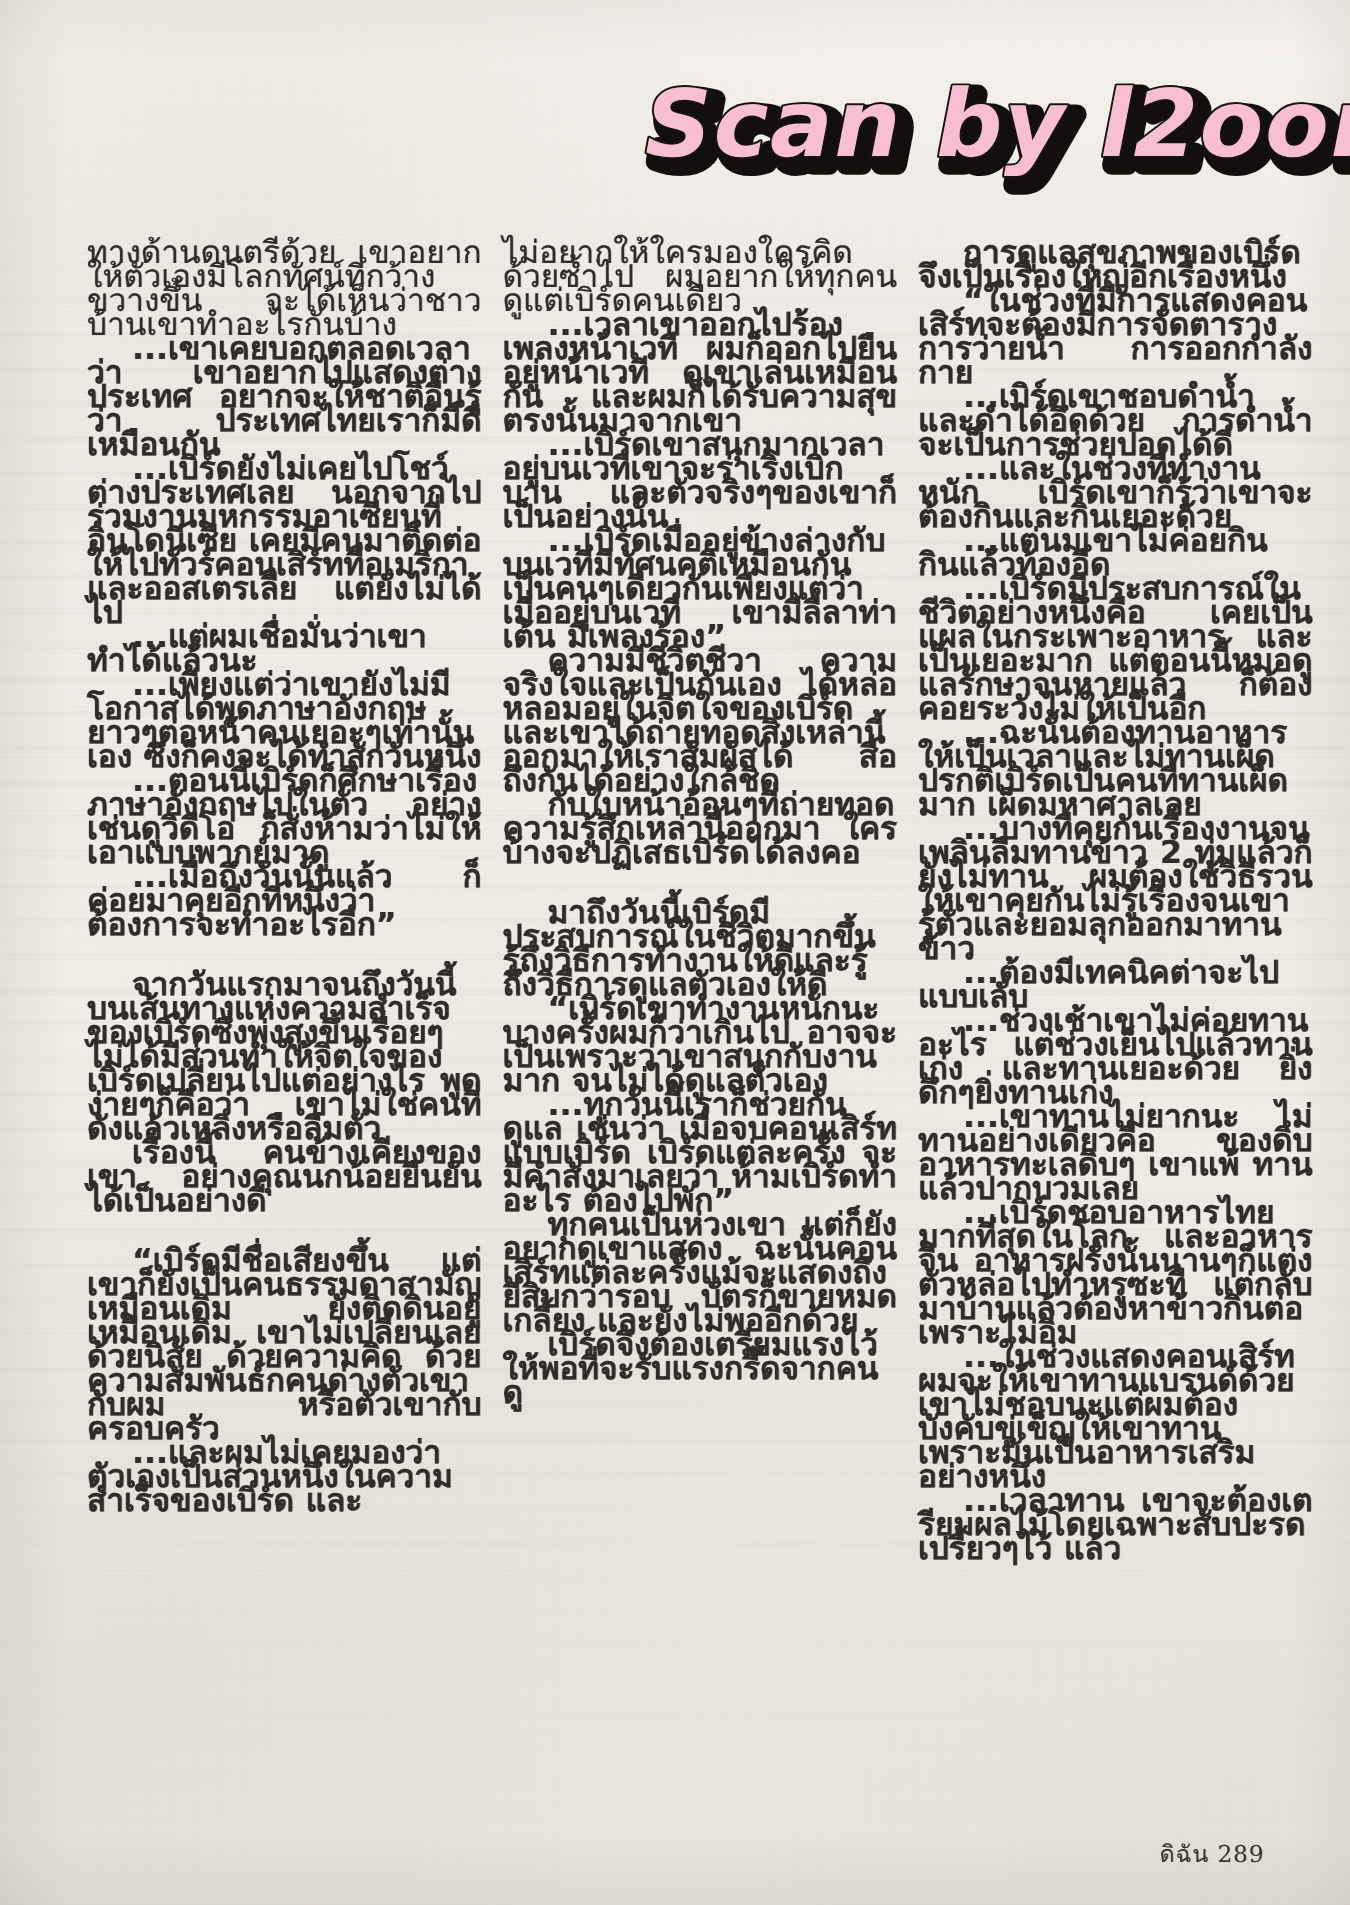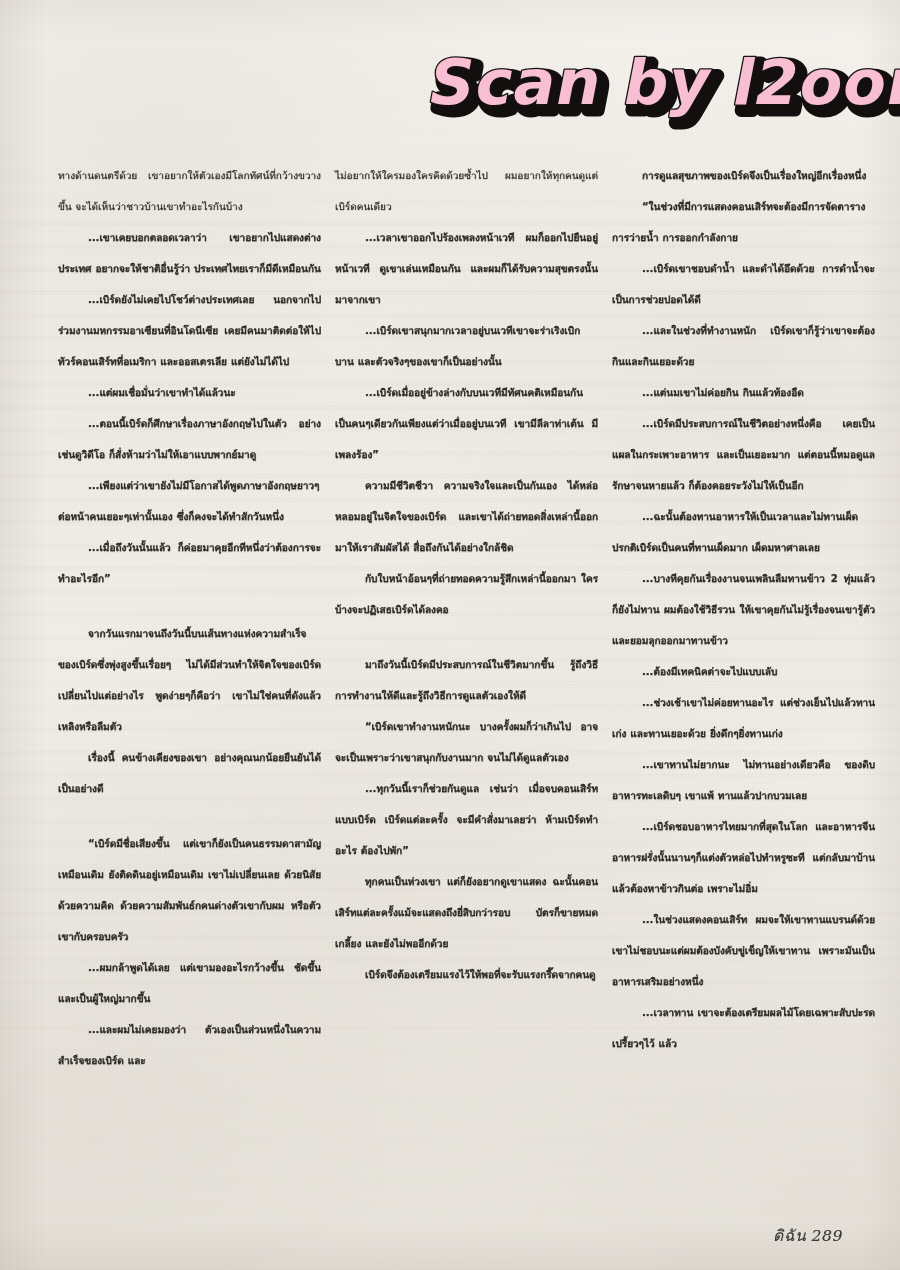--- a/index.html
+++ b/index.html
@@ -103,22 +103,22 @@
     width: 900px;
     height: 1270px;
     z-index: 3;
   }
   .column {
     position: absolute;
     top: 160px;
     width: 263px;
     color: #2c2a28;
     font-family: "DejaVu Sans", "Liberation Sans", sans-serif;
-    font-size: 10px;
-    line-height: 31px;
+    font-size: 21px;
+    line-height: 16px;
     text-align: justify;
     text-justify: inter-word;
     -webkit-font-smoothing: none;
   }
   #col-1 { left: 58px; }
   #col-2 { left: 335px; }
   #col-3 { left: 612px; }
 
   .para {
     margin: 0 0 0 0;
@@ -136,21 +136,20 @@
       -0.4px 0.35px 0 rgba(90,82,76,0.24),
       0 0.5px 0.5px rgba(70,63,58,0.20);
     filter: blur(0.18px) contrast(1.04);
   }
 
   #folio {
     position: absolute;
     right: 57px;
     bottom: 22px;
     font-family: "DejaVu Serif", "Liberation Serif", serif;
-    font-style: italic;
     font-size: 15.5px;
     letter-spacing: .6px;
     color: #3a3734;
     z-index: 4;
     text-shadow: 0.4px 0 0 rgba(70,64,58,0.35);
     filter: blur(0.15px);
   }
 </style>
 </head>
 <body>
@@ -160,27 +159,26 @@
   <div id="grain"></div>
   <div id="vignette"></div>
 </div>
 
 <div id="article">
   <div class="column" id="col-1">
       <div class="para ink">ทางด้านดนตรีด้วย เขาอยากให้ตัวเองมีโลกทัศน์ที่กว้างขวางขึ้น  จะได้เห็นว่าชาวบ้านเขาทำอะไรกันบ้าง</div>
       <div class="para ink indent">...เขาเคยบอกตลอดเวลาว่า  เขาอยากไปแสดงต่างประเทศ  อยากจะให้ชาติอื่นรู้ว่า  ประเทศไทยเราก็มีดีเหมือนกัน</div>
       <div class="para ink indent">...เบิร์ดยังไม่เคยไปโชว์ต่างประเทศเลย  นอกจากไปร่วมงานมหกรรมอาเซียนที่อินโดนีเซีย เคยมีคนมาติดต่อให้ไปทัวร์คอนเสิร์ทที่อเมริกา  และออสเตรเลีย แต่ยังไม่ได้ไป</div>
       <div class="para ink indent">...แต่ผมเชื่อมั่นว่าเขาทำได้แล้วนะ</div>
+      <div class="para ink indent">...เพียงแต่ว่าเขายังไม่มีโอกาสได้พูดภาษาอังกฤษยาวๆต่อหน้าคนเยอะๆเท่านั้นเอง  ซึ่งก็คงจะได้ทำสักวันหนึ่ง</div>
       <div class="para ink indent">...ตอนนี้เบิร์ดก็ศึกษาเรื่องภาษาอังกฤษไปในตัว อย่างเช่นดูวิดีโอ ก็สั่งห้ามว่าไม่ให้เอาแบบพากย์มาดู</div>
-      <div class="para ink indent">...เพียงแต่ว่าเขายังไม่มีโอกาสได้พูดภาษาอังกฤษยาวๆต่อหน้าคนเยอะๆเท่านั้นเอง  ซึ่งก็คงจะได้ทำสักวันหนึ่ง</div>
       <div class="para ink indent">...เมื่อถึงวันนั้นแล้ว  ก็ค่อยมาคุยอีกทีหนึ่งว่าต้องการจะทำอะไรอีก”</div>
       <div class="para ink indent gap-before">จากวันแรกมาจนถึงวันนี้บนเส้นทางแห่งความสำเร็จของเบิร์ดซึ่งพุ่งสูงขึ้นเรื่อยๆ  ไม่ได้มีส่วนทำให้จิตใจของเบิร์ดเปลี่ยนไปแต่อย่างไร พูดง่ายๆก็คือว่า  เขาไม่ใช่คนที่ดังแล้วเหลิงหรือลืมตัว</div>
       <div class="para ink indent">เรื่องนี้ คนข้างเคียงของเขา อย่างคุณนกน้อยยืนยันได้เป็นอย่างดี</div>
       <div class="para ink indent gap-before">“เบิร์ดมีชื่อเสียงขึ้น  แต่เขาก็ยังเป็นคนธรรมดาสามัญเหมือนเดิม  ยังติดดินอยู่เหมือนเดิม  เขาไม่เปลี่ยนเลย ด้วยนิสัย  ด้วยความคิด  ด้วยความสัมพันธ์กคนด่างตัวเขากับผม  หรือตัวเขากับครอบครัว</div>
-      <div class="para ink indent">...ผมกล้าพูดได้เลย  แต่เขามองอะไรกว้างขึ้น  ชัดขึ้น  และเป็นผู้ใหญ่มากขึ้น</div>
       <div class="para ink indent">...และผมไม่เคยมองว่า  ตัวเองเป็นส่วนหนึ่งในความสำเร็จของเบิร์ด  และ</div>
     </div>
   <div class="column" id="col-2">
       <div class="para ink">ไม่อยากให้ใครมองใครคิดด้วยซ้ำไป ผมอยากให้ทุกคนดูแต่เบิร์ดคนเดียว</div>
       <div class="para ink indent">...เวลาเขาออกไปร้องเพลงหน้าเวที  ผมก็ออกไปยืนอยู่หน้าเวที  ดูเขาเล่นเหมือนกัน  และผมก็ได้รับความสุขตรงนั้นมาจากเขา</div>
       <div class="para ink indent">...เบิร์ดเขาสนุกมากเวลาอยู่บนเวทีเขาจะร่าเริงเบิกบาน  และตัวจริงๆของเขาก็เป็นอย่างนั้น</div>
       <div class="para ink indent">...เบิร์ดเมื่ออยู่ข้างล่างกับบนเวทีมีทัศนคติเหมือนกัน  เป็นคนๆเดียวกันเพียงแต่ว่าเมื่ออยู่บนเวที  เขามีลีลาท่าเต้น มีเพลงร้อง”</div>
       <div class="para ink indent">ความมีชีวิตชีวา  ความจริงใจและเป็นกันเอง  ได้หล่อหลอมอยู่ในจิตใจของเบิร์ด  และเขาได้ถ่ายทอดสิ่งเหล่านี้ออกมาให้เราสัมผัสได้  สื่อถึงกันได้อย่างใกล้ชิด</div>
       <div class="para ink indent">กับใบหน้าอ้อนๆที่ถ่ายทอดความรู้สึกเหล่านี้ออกมา  ใครบ้างจะปฏิเสธเบิร์ดได้ลงคอ</div>
       <div class="para ink indent gap-before">มาถึงวันนี้เบิร์ดมีประสบการณ์ในชีวิตมากขึ้น  รู้ถึงวิธีการทำงานให้ดีและรู้ถึงวิธีการดูแลตัวเองให้ดี</div>

